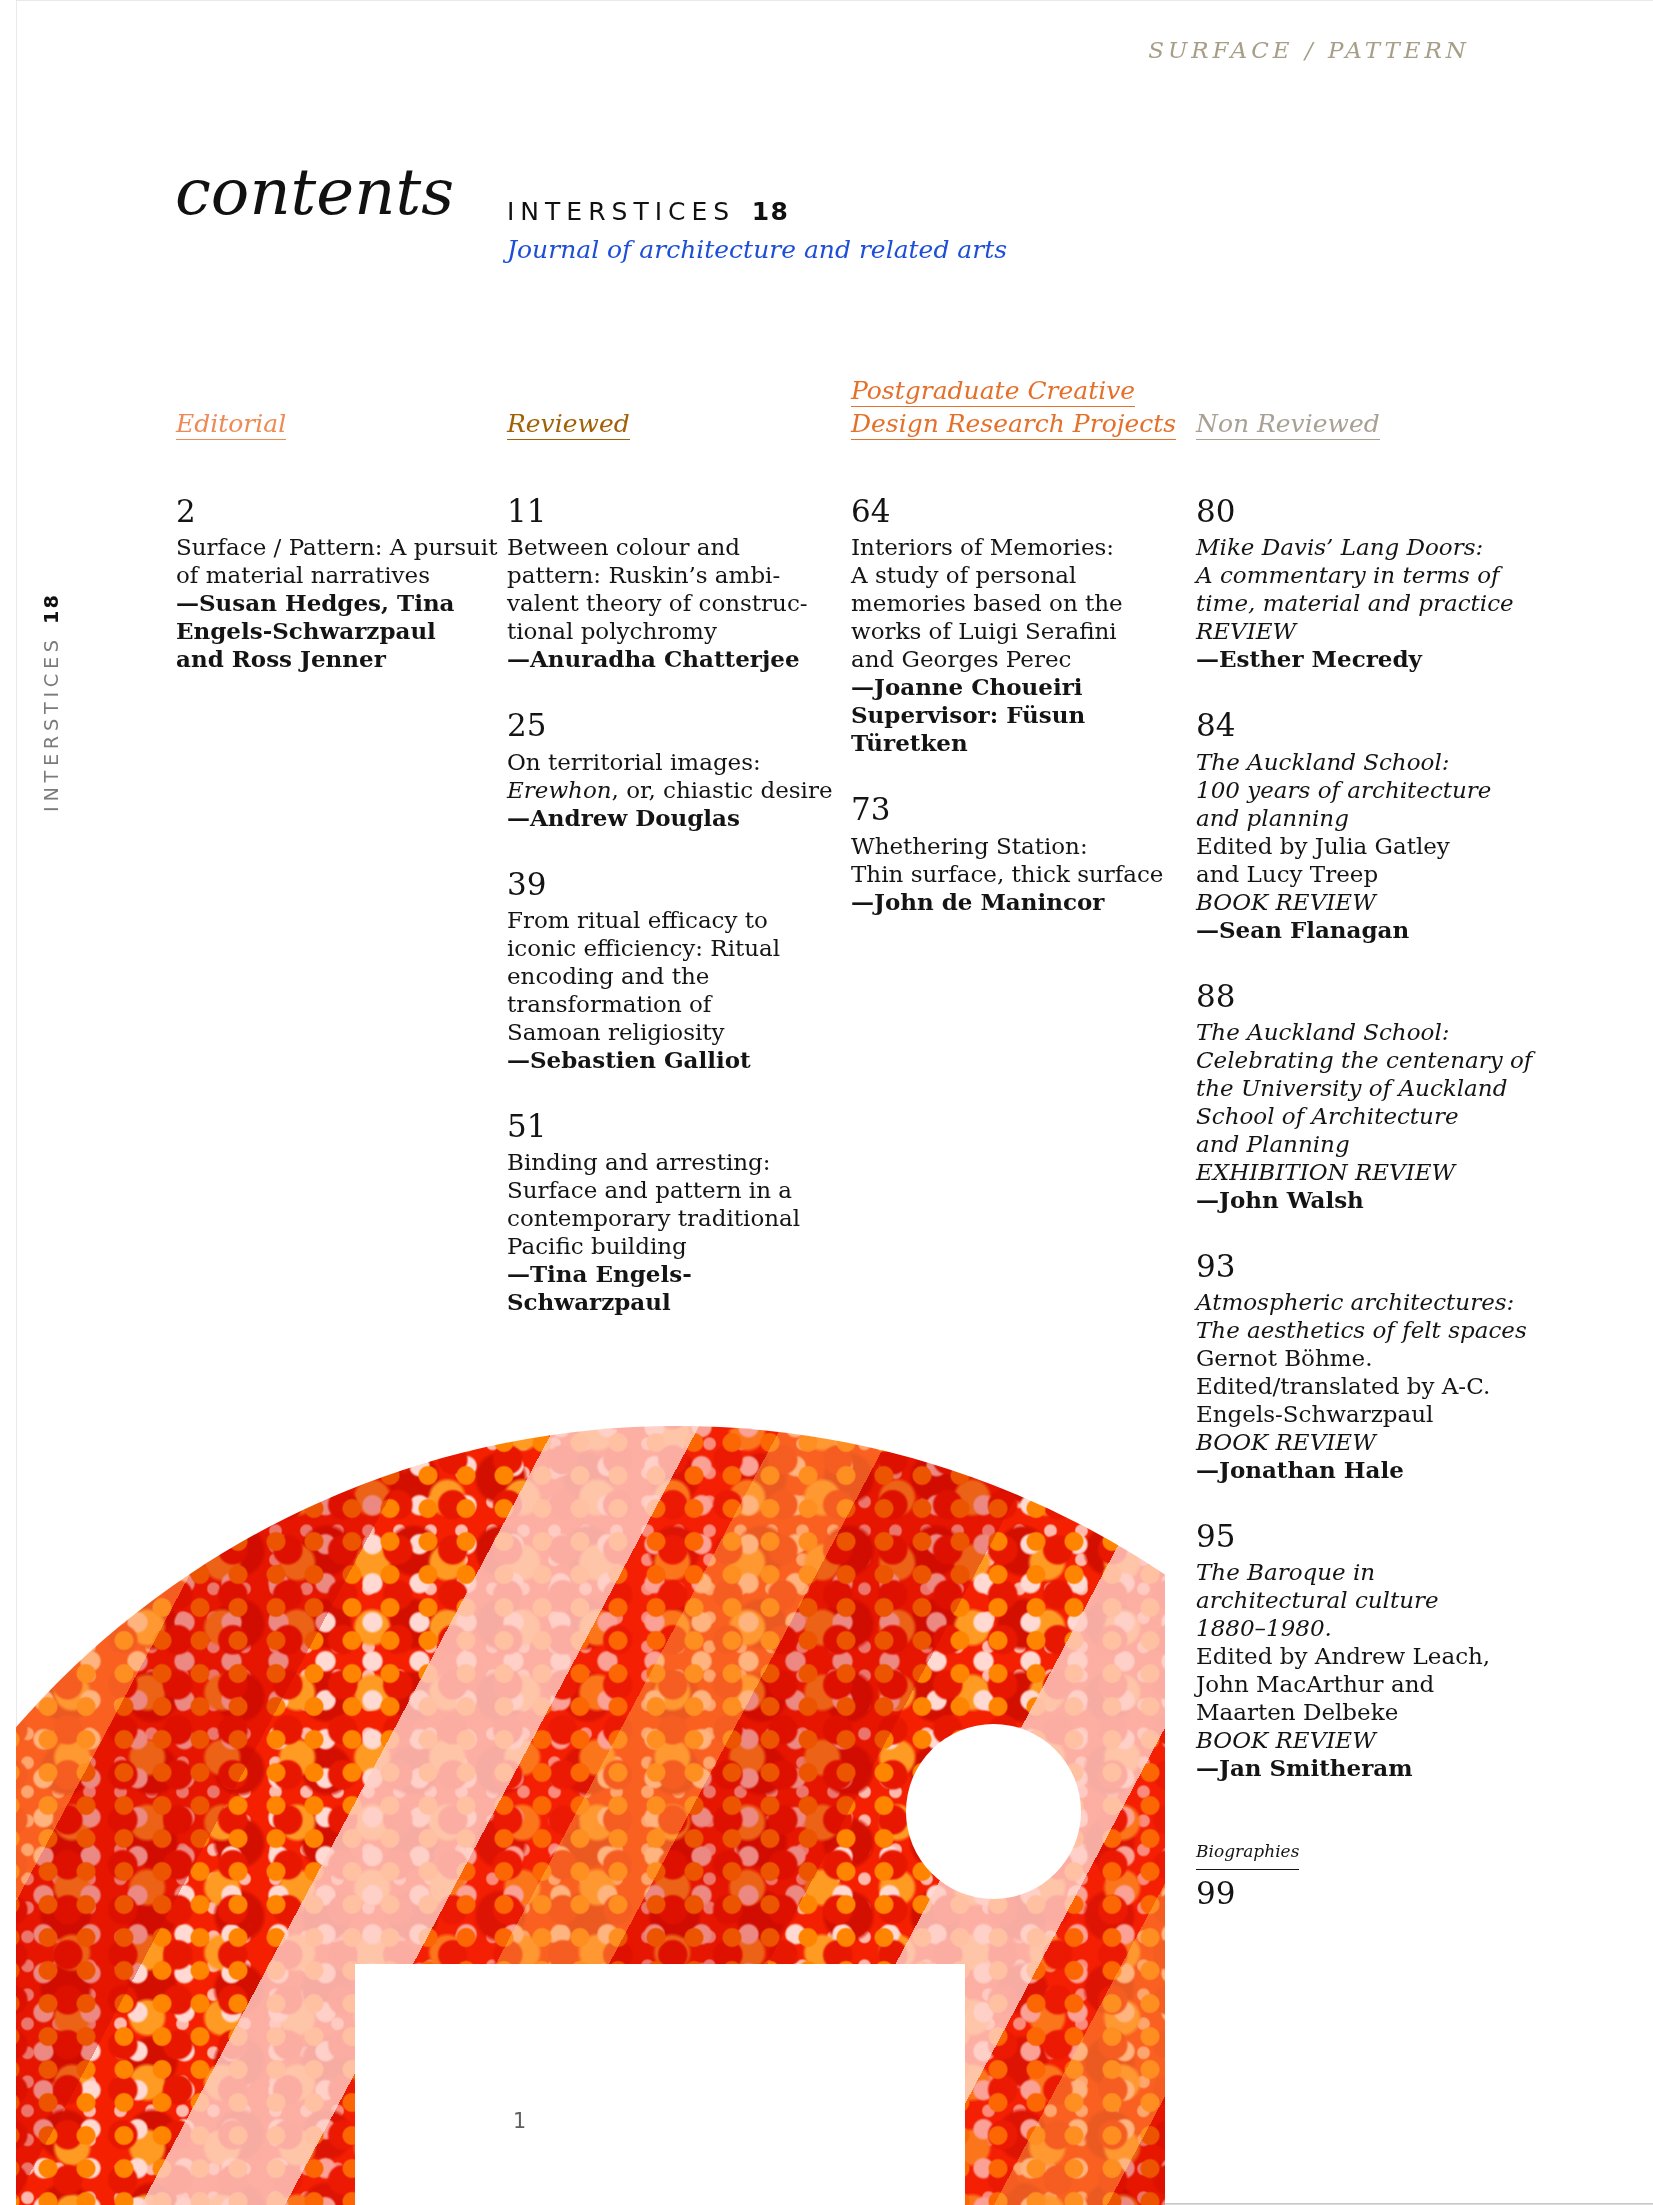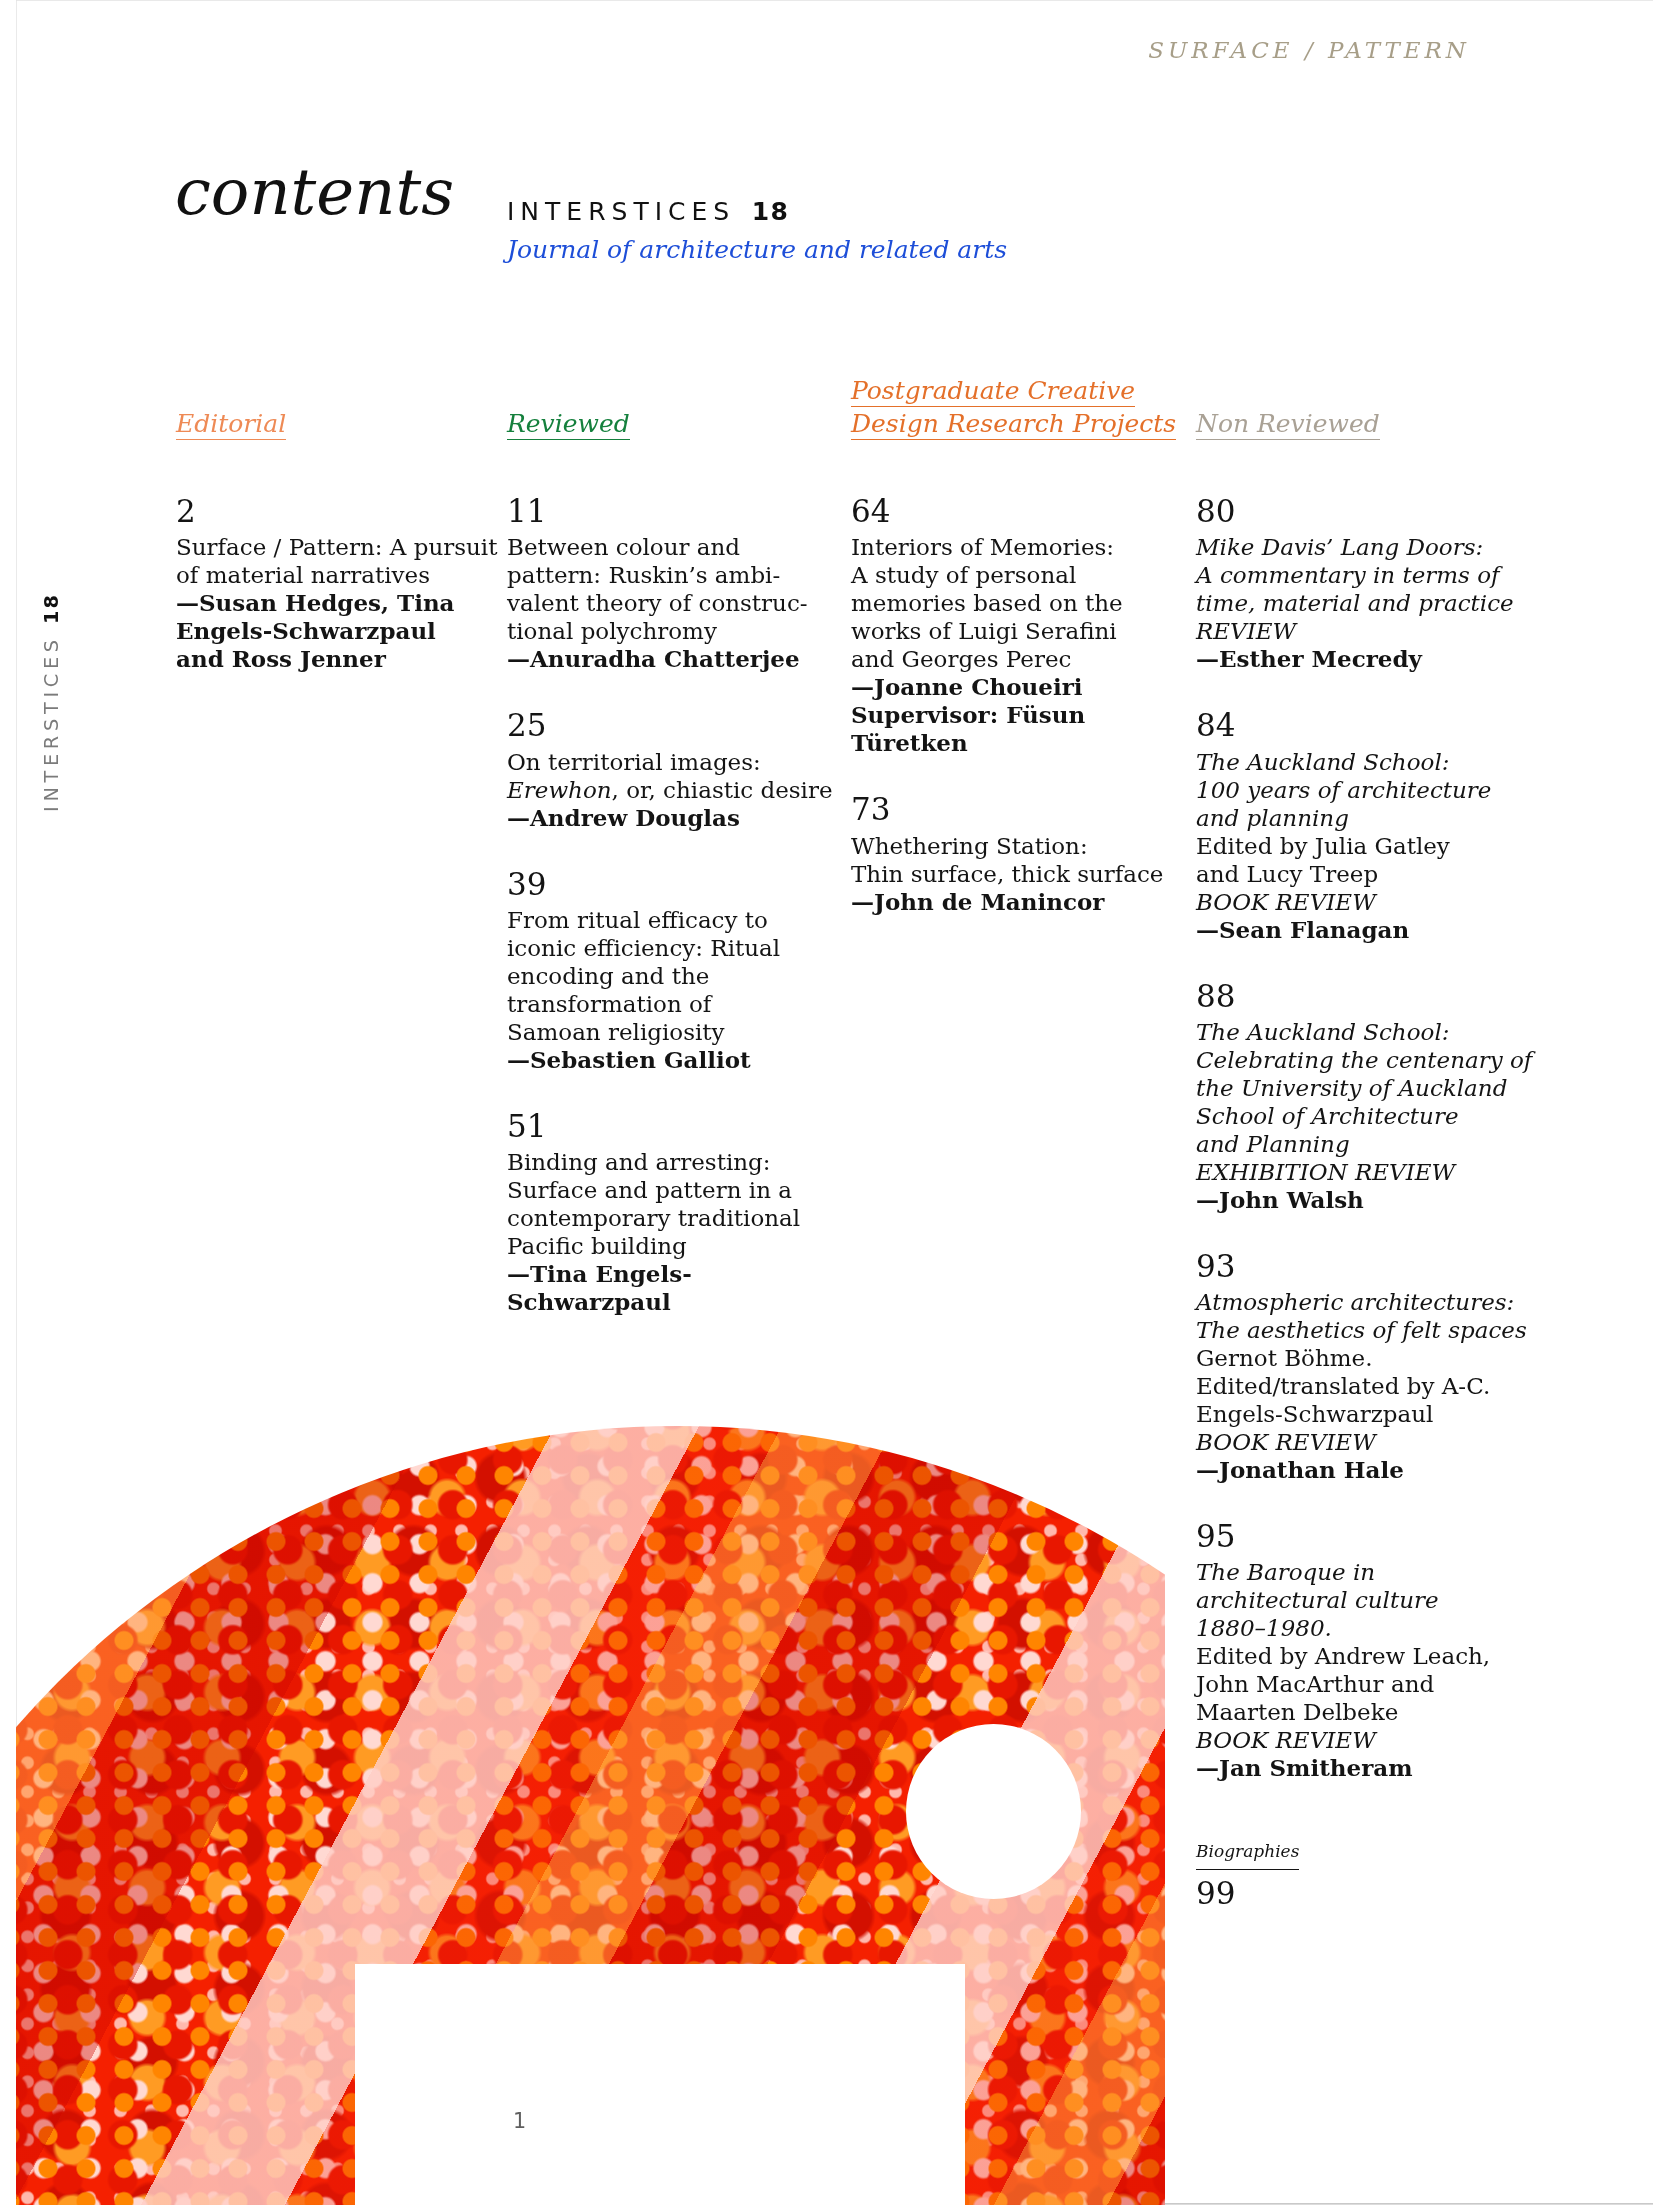--- a/index.html
+++ b/index.html
@@ -145,21 +145,21 @@
           <div class="pagenum">2</div>
           <div class="line"><span class="s-r">Surface / Pattern: A pursuit</span></div>
           <div class="line"><span class="s-r">of material narratives</span></div>
           <div class="line"><span class="s-b">—Susan Hedges, Tina</span></div>
           <div class="line"><span class="s-b">Engels-Schwarzpaul</span></div>
           <div class="line"><span class="s-b">and Ross Jenner</span></div>
         </div>
       </div>
   </div>
   <div class="col col-2">
-    <div class="col-heading" style="color: #15803d;">
+    <div class="col-heading" style="color: #a16207;">
         <span class="heading-line">Reviewed</span>
       </div>
     <div class="entries">
         <div class="entry">
           <div class="pagenum">11</div>
           <div class="line"><span class="s-r">Between colour and</span></div>
           <div class="line"><span class="s-r">pattern: Ruskin’s ambi-</span></div>
           <div class="line"><span class="s-r">valent theory of construc-</span></div>
           <div class="line"><span class="s-r">tional polychromy</span></div>
           <div class="line"><span class="s-b">—Anuradha Chatterjee</span></div>

